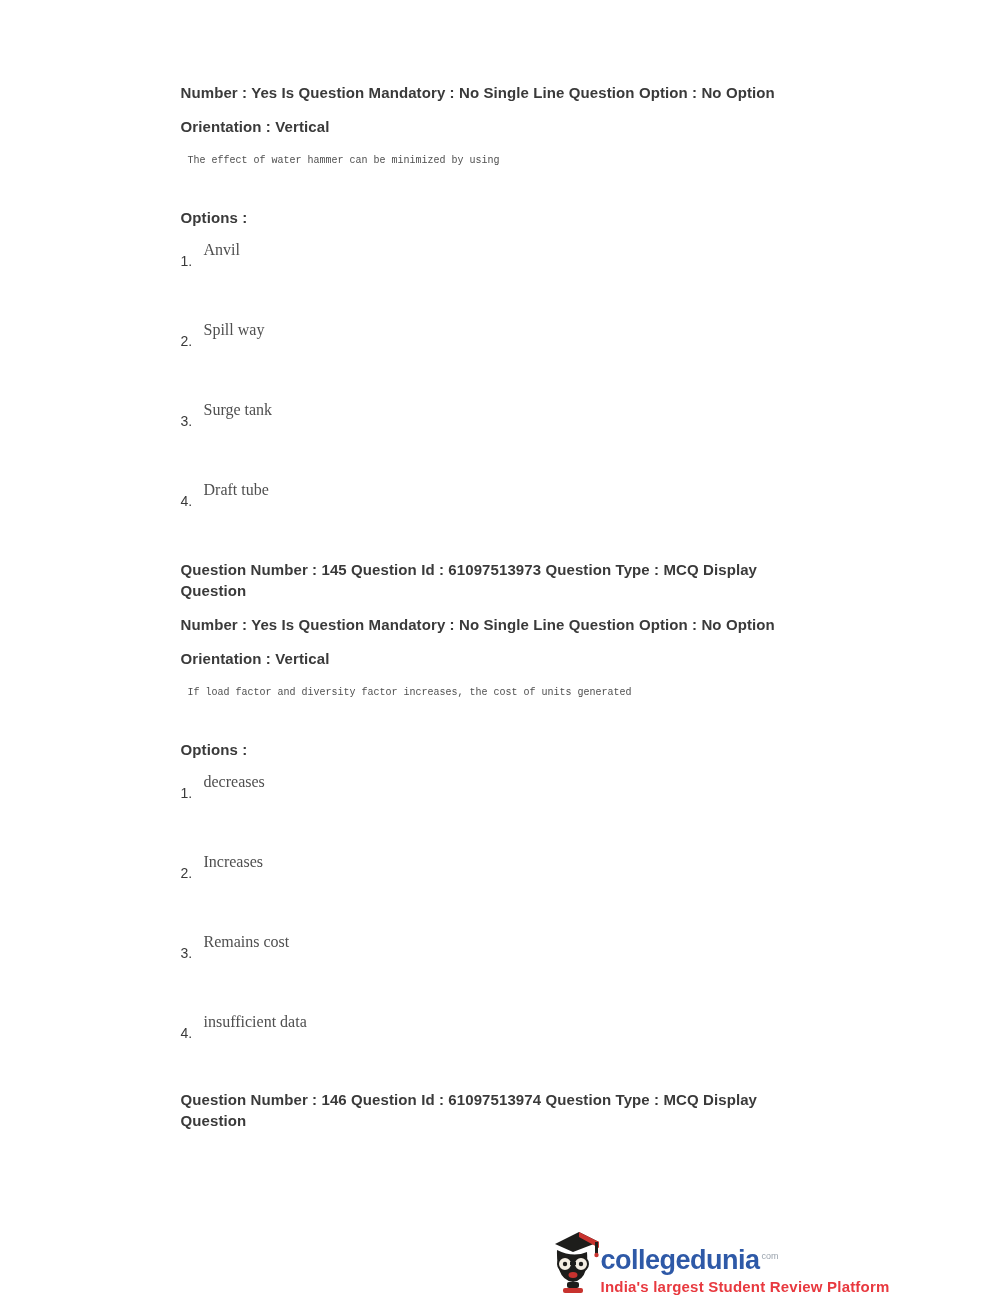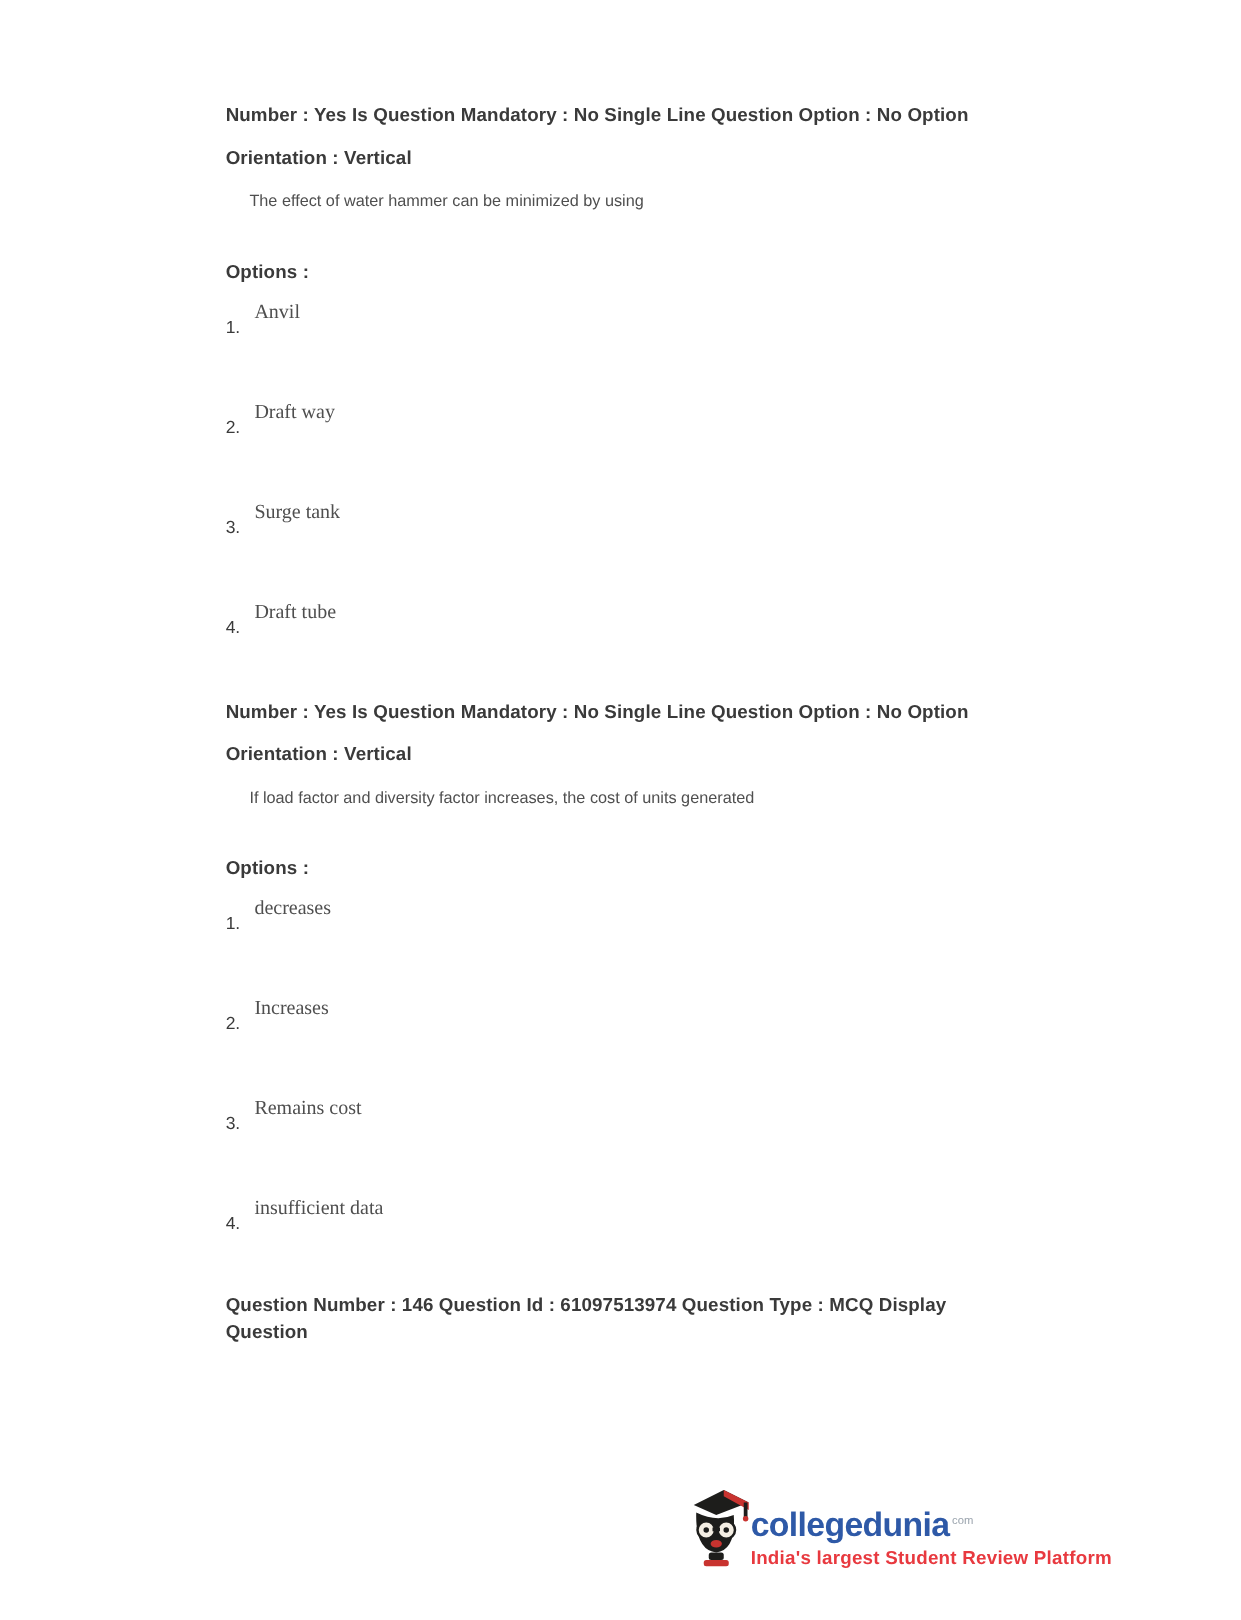--- a/index.html
+++ b/index.html
@@ -26,25 +26,25 @@
   .meta{
     font-family:"Liberation Sans", sans-serif;
     font-weight:bold;
     font-size:15px;
     line-height:21px;
     color:var(--meta-color);
     margin:0 0 13px 0;
     letter-spacing:.1px;
   }
   .qtext{
-    font-family:Liberation Sans, sans-serif;
-    font-size:13px;
+    font-family:Liberation Mono, monospace;
+    font-size:10px;
     line-height:21px;
     color:var(--serif-color);
-    margin:2px 0 0 19px;
+    margin:2px 0 0 7px;
   }
   .options-label{
     margin-top:36px;
     margin-bottom:13px;
   }
   .option{
     position:relative;
     height:28px;
     margin-bottom:52px;
   }
@@ -70,21 +70,21 @@
     margin-top:50px;
   }
   .footer-heading{
     margin-top:48px;
     margin-bottom:14px;
   }
   
   .branding{
     position:absolute;
     right:28px;
-    top:1188px;
+    top:1228px;
     display:flex;
     align-items:flex-start;
     gap:0;
   }
   .mascot{
     width:58px;
     height:66px;
     flex:0 0 auto;
   }
   .brand-text{
@@ -127,33 +127,34 @@
     <p class="meta">Orientation : Vertical</p>
     <p class="qtext">The effect of water hammer can be minimized by using</p>
     <p class="meta options-label">Options :</p>
 
     <div class="option">
       <span class="onum">1.</span>
       <span class="otext">Anvil</span>
     </div>
     <div class="option">
       <span class="onum">2.</span>
-      <span class="otext">Draft way</span>
+      <span class="otext">Spill way</span>
     </div>
     <div class="option">
       <span class="onum">3.</span>
       <span class="otext">Surge tank</span>
     </div>
     <div class="option">
       <span class="onum">4.</span>
       <span class="otext">Draft tube</span>
     </div>
   </section>
 
   <section class="question-block">
+    <p class="meta">Question Number : 145 Question Id : 61097513973 Question Type : MCQ Display Question</p>
     <p class="meta">Number : Yes Is Question Mandatory : No Single Line Question Option : No Option</p>
     <p class="meta">Orientation : Vertical</p>
     <p class="qtext">If load factor and diversity factor increases, the cost of units generated</p>
     <p class="meta options-label">Options :</p>
 
     <div class="option">
       <span class="onum">1.</span>
       <span class="otext">decreases</span>
     </div>
     <div class="option">

